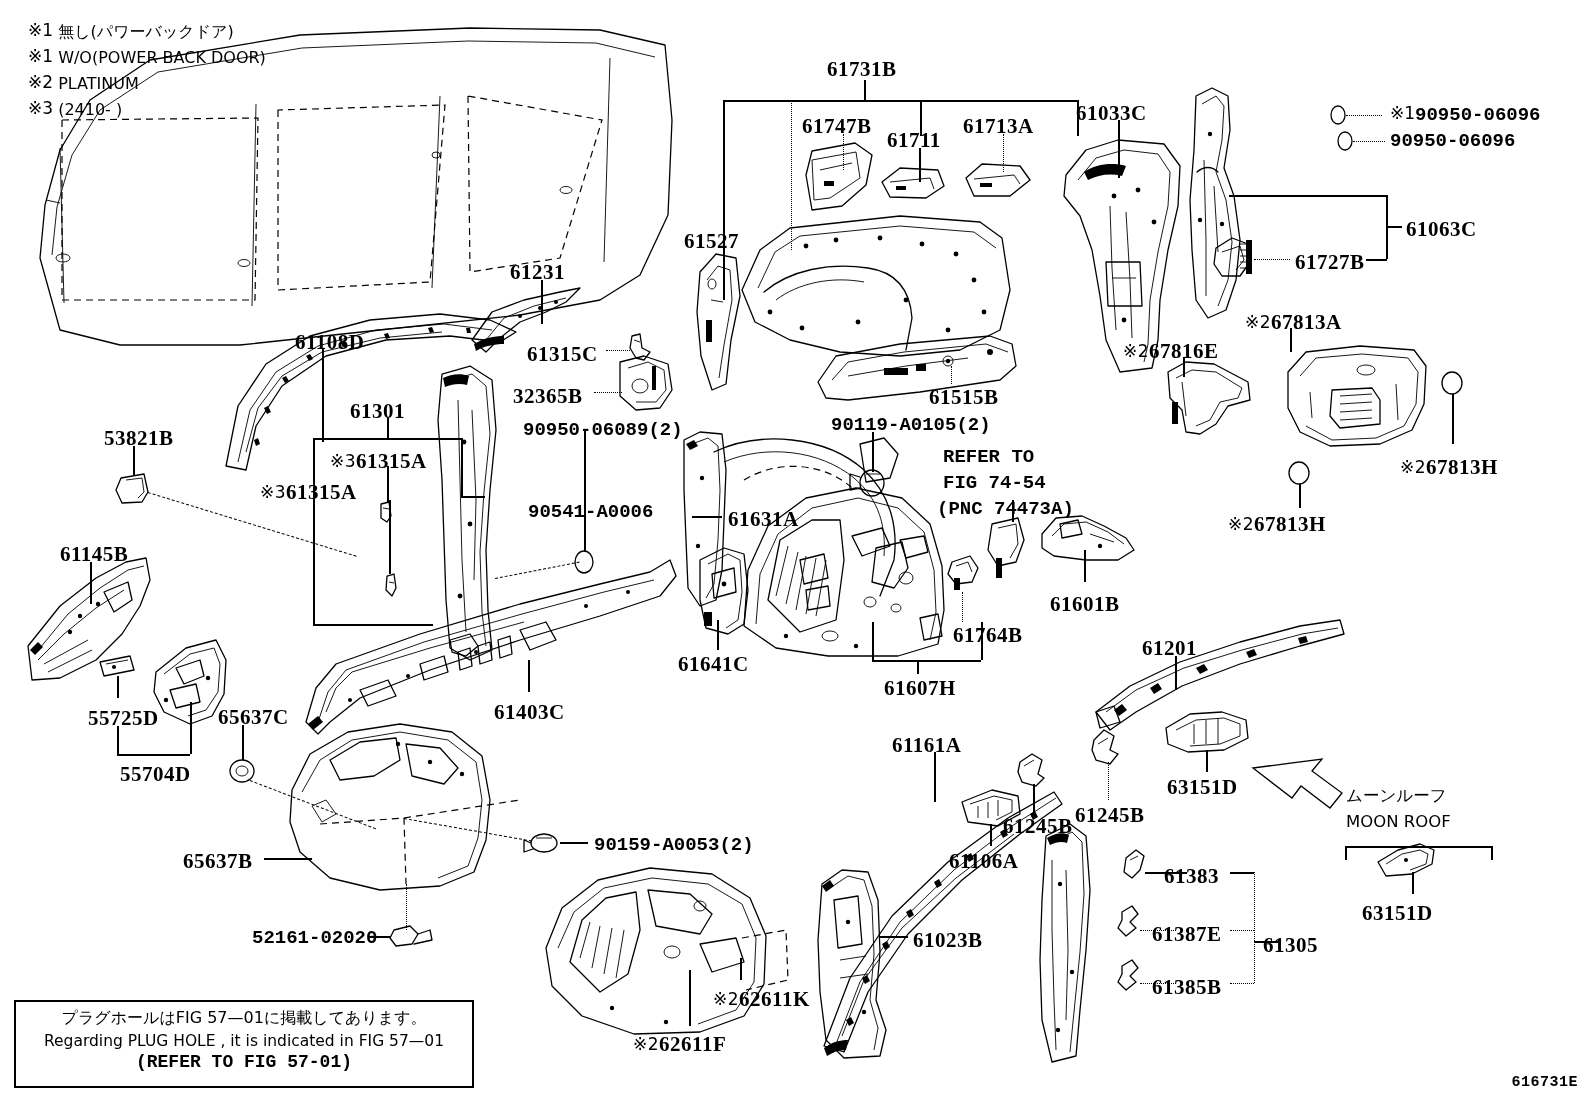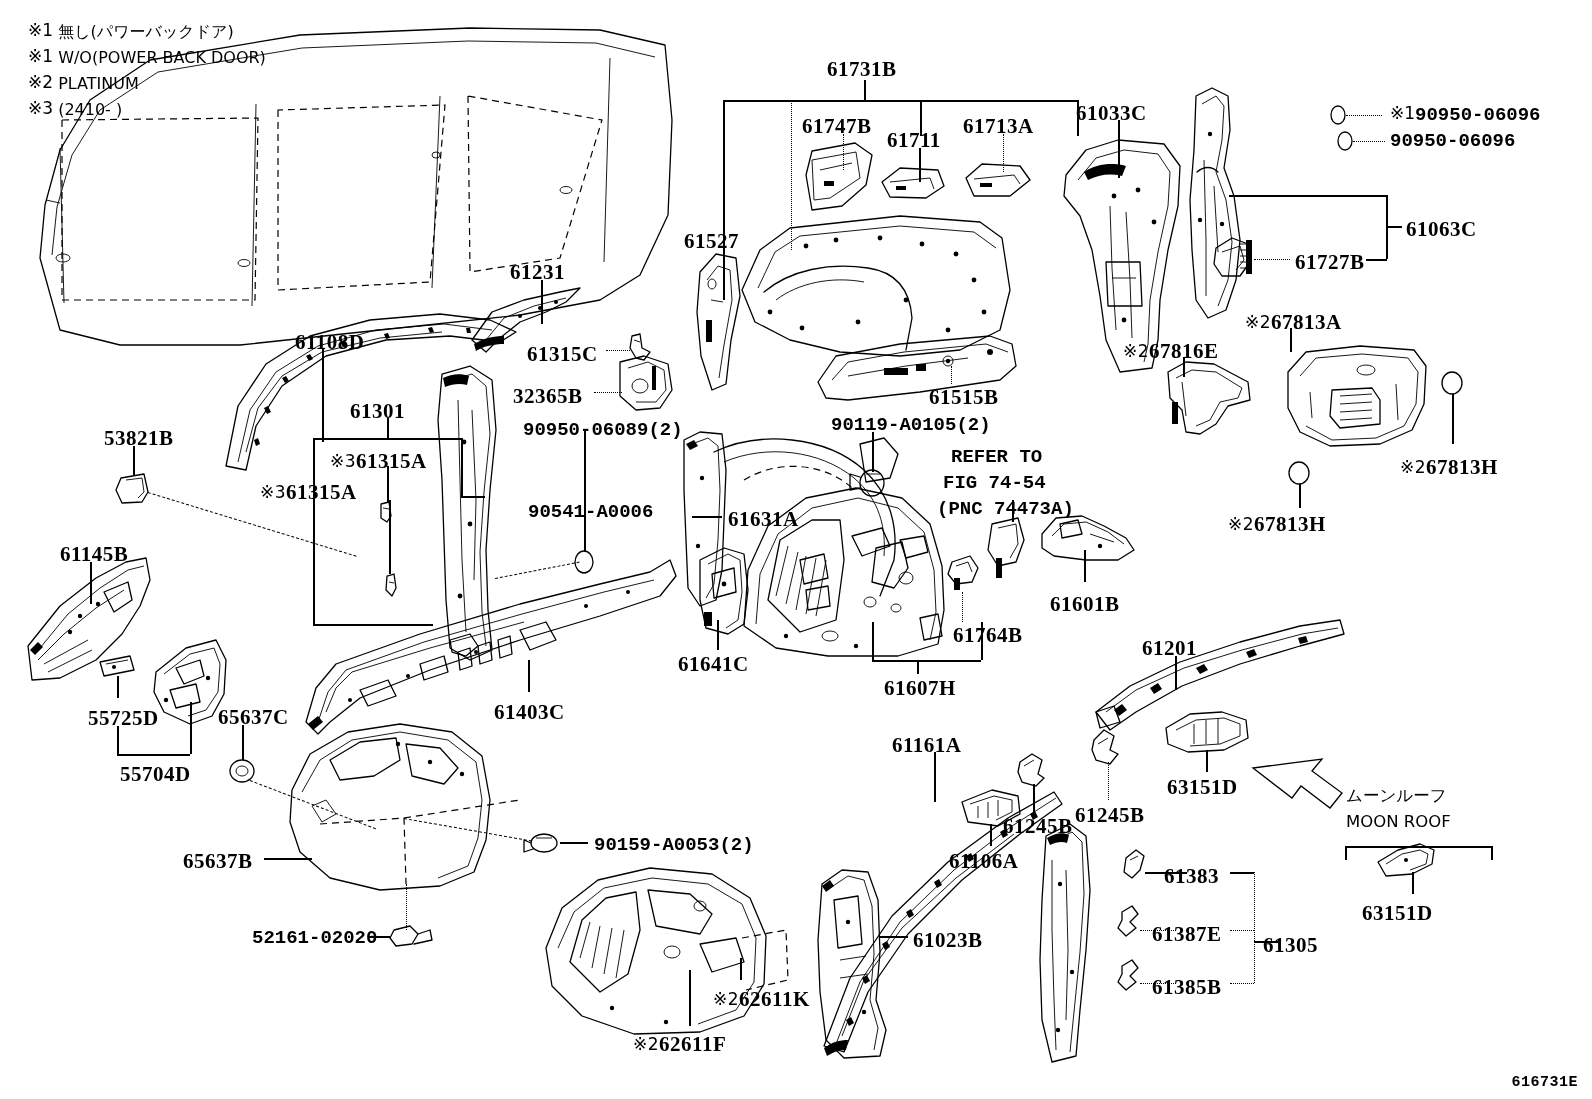--- a/index.html
+++ b/index.html
@@ -727,23 +727,28 @@
 
   <div class="lbl mono" style="left:1390px;top:115px;transform:translateY(-50%);">
     <span class="mark">※1</span><span>90950-06096</span>
   </div>
   <div class="lbl mono" style="left:1390px;top:141px;transform:translateY(-50%);">90950-06096</div>
   <div class="lbl mono" style="left:523px;top:421px;">90950-06089(2)</div>
   <div class="lbl mono" style="left:831px;top:416px;">90119-A0105(2)</div>
   <div class="lbl mono" style="left:528px;top:503px;">90541-A0006</div>
   <div class="lbl mono" style="left:594px;top:836px;">90159-A0053(2)</div>
 
-  <div class="lbl mono" style="left:943px;top:448px;margin-left:8px;">REFER TO</div>
+  <div class="lbl mono" style="left:943px;top:448px;">REFER TO</div>
   <div class="lbl mono" style="left:943px;top:474px;">FIG 74-54</div>
   <div class="lbl mono" style="left:937px;top:500px;">(PNC 74473A)</div>
 
   <div class="hdr" style="left:1346px;top:788px;">ムーンルーフ</div>
   <div class="hdr" style="left:1346px;top:814px;">MOON ROOF</div>
 
+  <div id="notebox">
+    <div class="l1">プラグホールはFIG  57—01に掲載してあります。</div>
+    <div class="l2">Regarding  PLUG  HOLE , it is indicated in FIG  57—01</div>
+    <div class="l3">(REFER TO FIG 57-01)</div>
+  </div>
 
   <div id="figcode">616731E</div>
 
 </div>
 
 </body></html>

